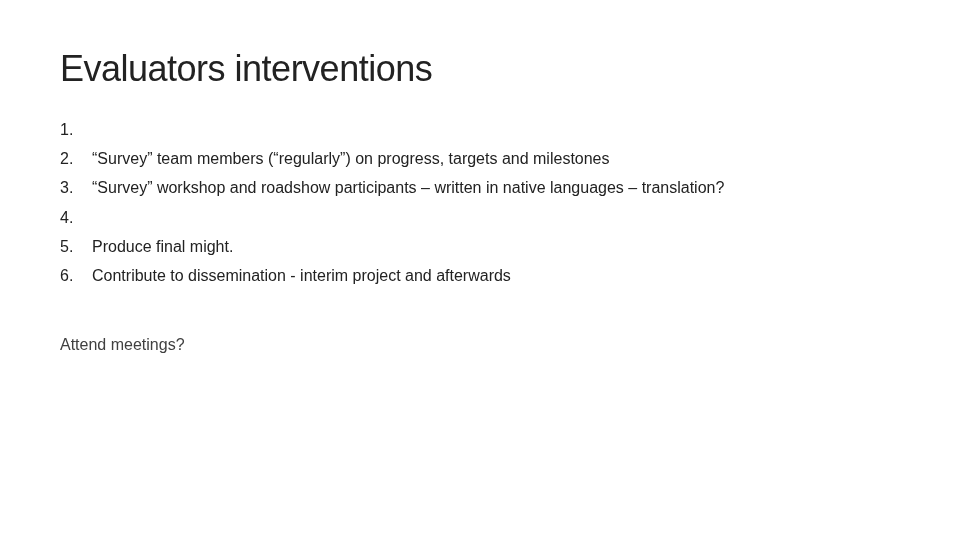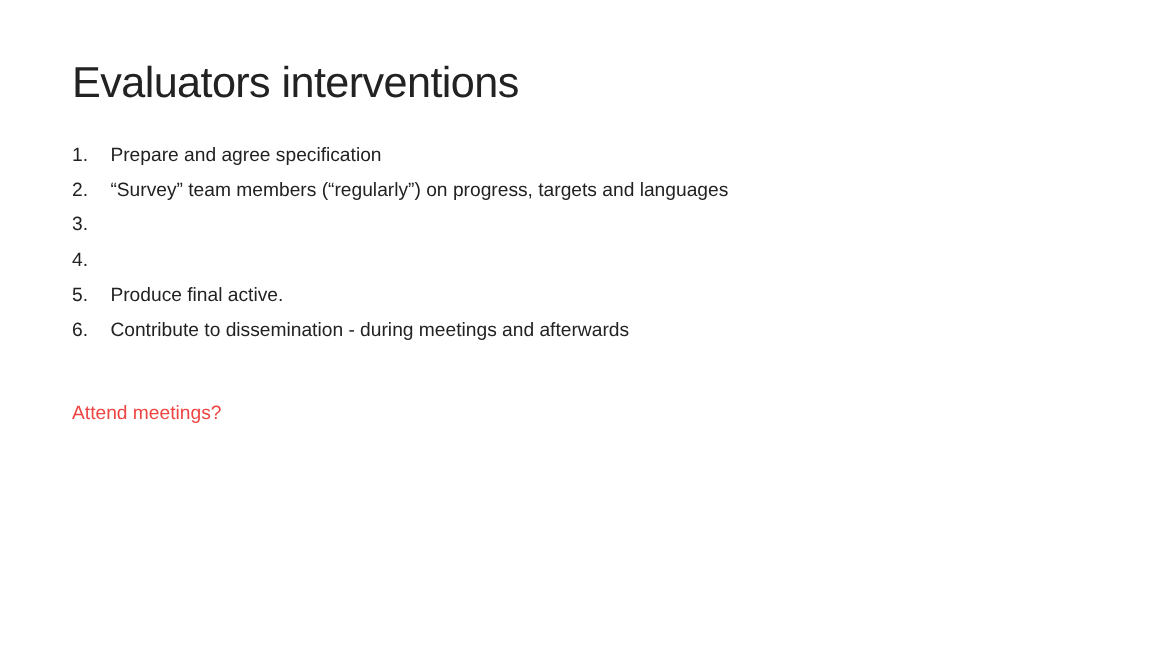--- a/index.html
+++ b/index.html
@@ -65,55 +65,55 @@
       color: #222222;
       line-height: 1.45;
     }
 
     .footer-notes {
       margin-top: 16px;
     }
 
     .footer-line {
       font-size: 16px;
-      color: #ef4444;
+      color: #404040;
       line-height: 1.5;
     }
   </style>
 </head>
 <body>
 
 <div class="slide">
 
   <h1 class="slide-title">Evaluators interventions</h1>
 
   <div class="content-area">
 
     <ol class="numbered-list">
     <li>
           <span class="list-number">1.</span>
-          <span class="list-text">Prepare and agree specification</span>
         </li>
         <li>
           <span class="list-number">2.</span>
-          <span class="list-text">“Survey” team members (“regularly”) on progress, targets and languages</span>
+          <span class="list-text">“Survey” team members (“regularly”) on progress, targets and milestones</span>
         </li>
         <li>
           <span class="list-number">3.</span>
+          <span class="list-text">“Survey” workshop and roadshow participants – written in native languages – translation?</span>
         </li>
         <li>
           <span class="list-number">4.</span>
         </li>
         <li>
           <span class="list-number">5.</span>
-          <span class="list-text">Produce final active.</span>
+          <span class="list-text">Produce final might.</span>
         </li>
         <li>
           <span class="list-number">6.</span>
-          <span class="list-text">Contribute to dissemination - during meetings and afterwards</span>
+          <span class="list-text">Contribute to dissemination - interim project and afterwards</span>
         </li>
       </ol>
 
     <div class="footer-notes">
     <p class="footer-line">Attend meetings?</p>
       </div>
 
   </div>
 </div>
 

